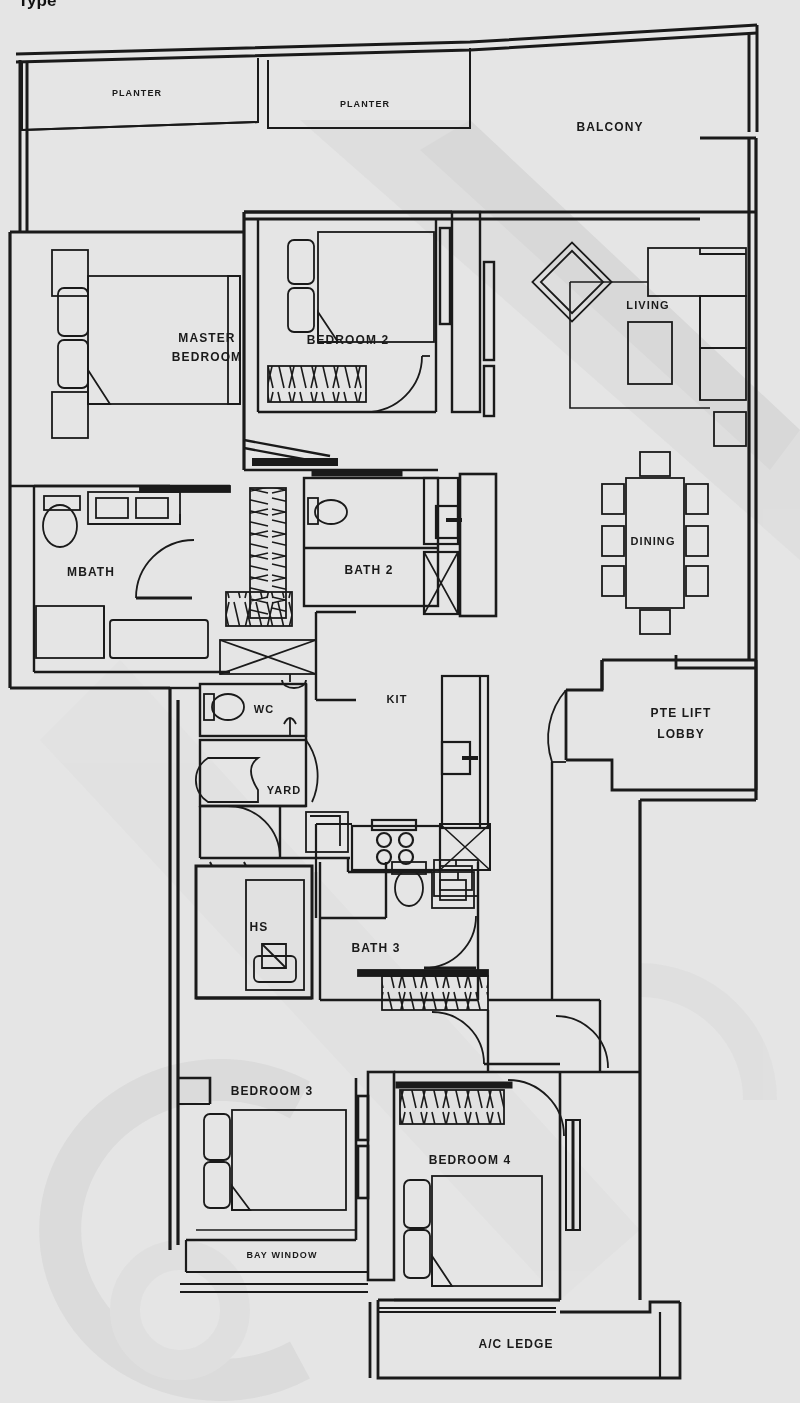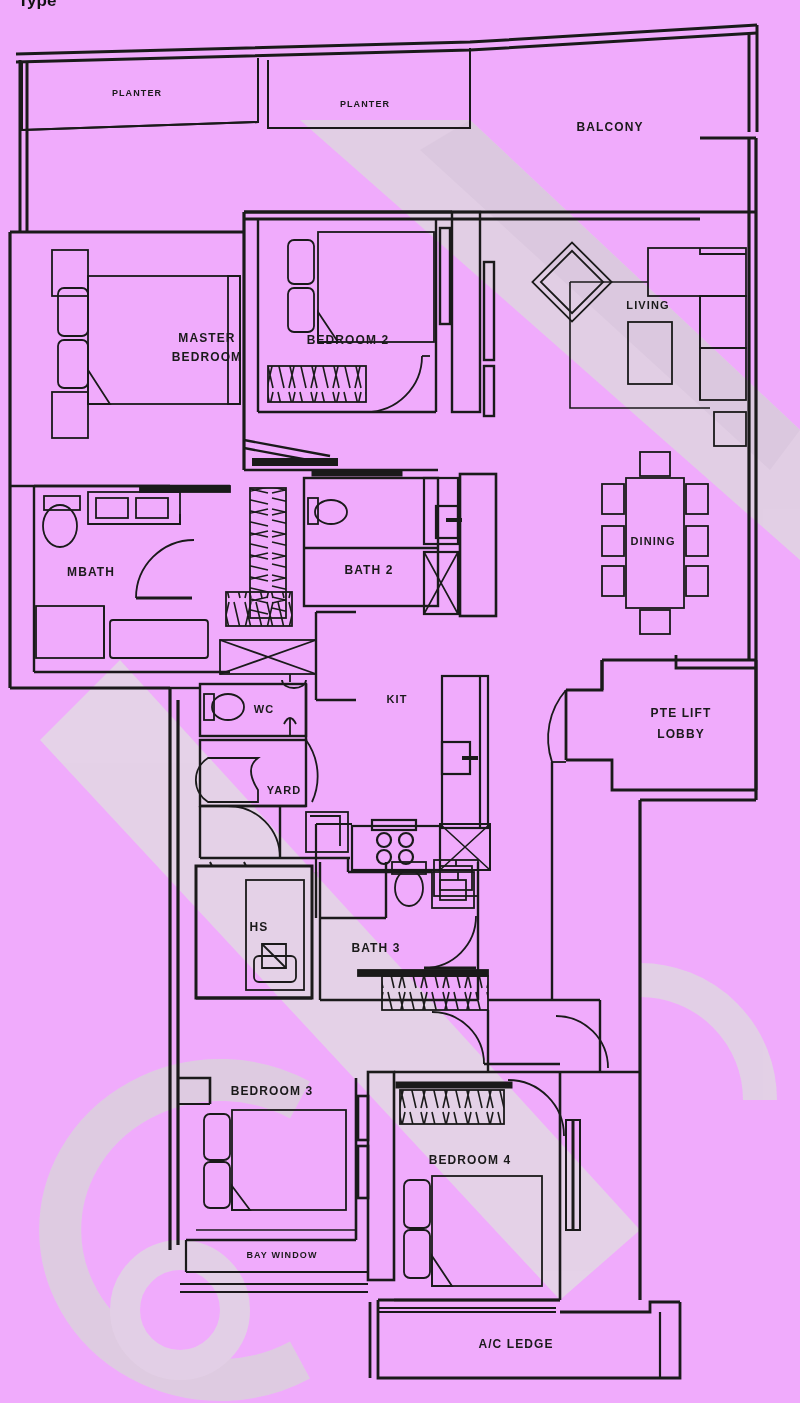--- a/index.html
+++ b/index.html
@@ -1,21 +1,21 @@
 <!DOCTYPE html>
 <html><head>
 <meta charset="utf-8">
 <title>Floor Plan</title>
 <style>
   html,body{margin:0;padding:0;background:#ffffff;}
   body{font-family:"Liberation Sans",sans-serif;}
   #stage{
     position:relative;
     width:800px;height:1403px;
-    background:#f0abfc;
+    background:#e5e5e5;
     overflow:hidden;
   }
   #plan-svg{position:absolute;left:0;top:0;width:800px;height:1403px;}
   .rm-label{
     font-family:"Liberation Sans",sans-serif;
     font-weight:700;
     fill:#1a1a1a;
     letter-spacing:1.1px;
     text-anchor:middle;
     dominant-baseline:middle;

